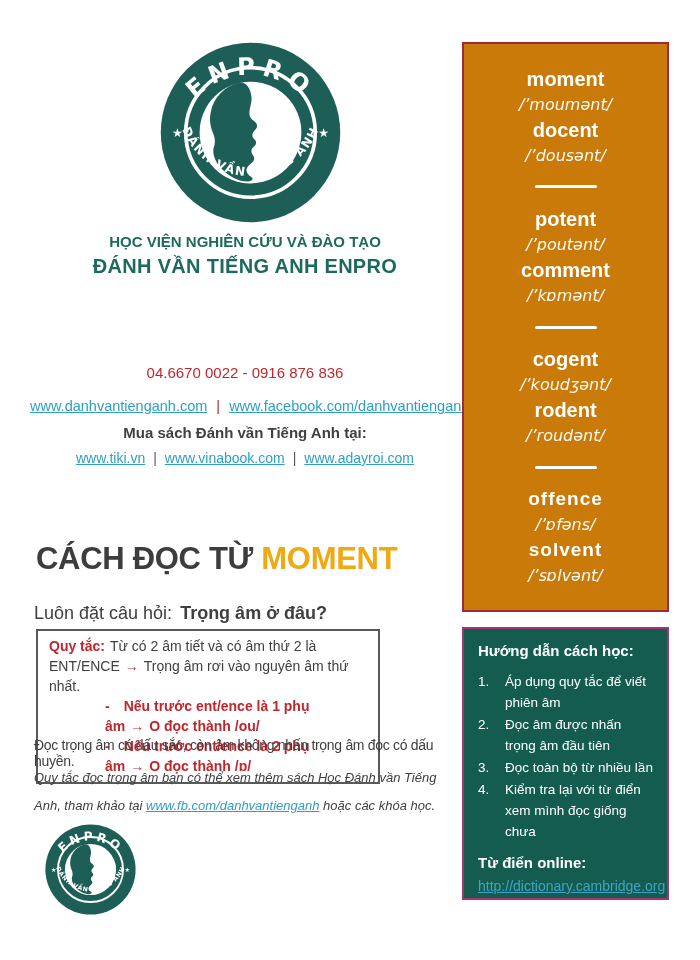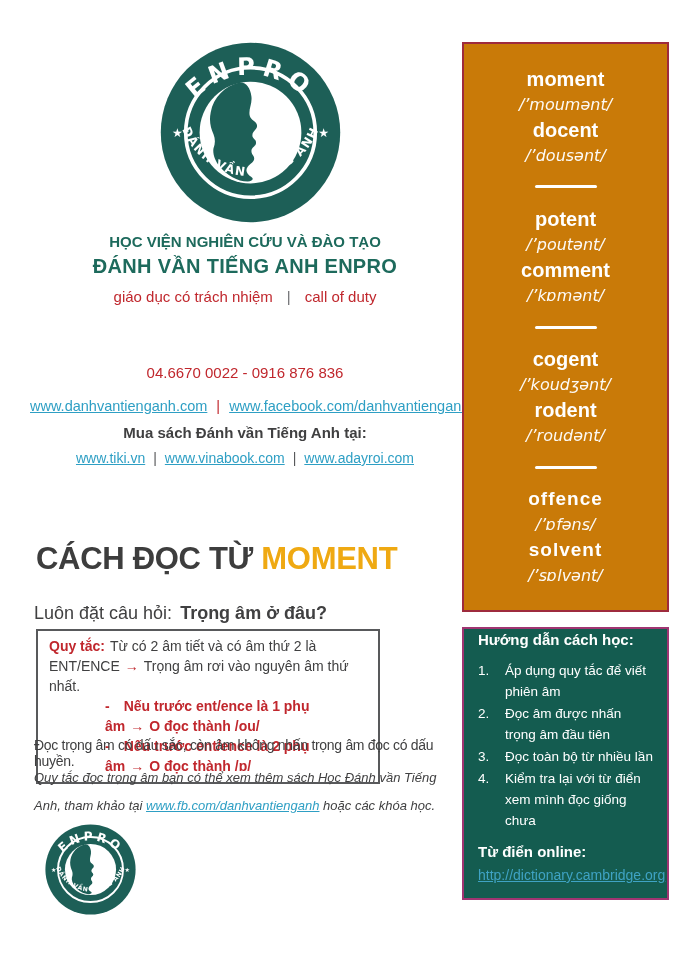--- a/index.html
+++ b/index.html
@@ -57,21 +57,21 @@
                 text-align:center; color:#fff; padding:4px 0; }
   .wp-word { font-size:20px; font-weight:bold; line-height:26px; }
   .wp-word.spaced { letter-spacing:1px; font-size:19px; }
   .wp-ipa { font-size:16px; font-style:italic; line-height:25px; color:rgba(255,255,255,.96);
             font-family:"DejaVu Sans",sans-serif; }
   .wp-divider { width:62px; height:3px; background:#fff; border-radius:2px; }
 
   
   .guide-panel { position:absolute; left:462px; top:627px; width:207px; height:273px;
                  background:var(--teal-panel,#145c50); border:2px solid var(--teal-panel-border,#a03572);
-                 color:#fff; padding:2px 14px 10px 14px; }
+                 color:#fff; padding:13px 14px 10px 14px; }
   .guide-title { font-size:15px; font-weight:bold; margin-bottom:12px; }
   .guide-step { display:flex; font-size:13.5px; line-height:21px; margin-bottom:1px; }
   .step-num { width:27px; flex:0 0 27px; }
   .step-text { flex:1; }
   .dict-label { font-size:15px; font-weight:bold; margin-top:12px; margin-bottom:6px; }
   .dict-link { font-size:14px; color:var(--guide-link,#3fa3c4); text-decoration:underline; cursor:pointer; }
   .hidden-defs { position:absolute; width:0; height:0; }
 </style>
 </head>
 <body>
@@ -103,23 +103,20 @@
 
     <div class="logo-big">
       <svg viewBox="0 0 200 200">
           <use href="#enpro-logo"></use>
         </svg>
     </div>
 
     <div class="abs org-line1">HỌC VIỆN NGHIÊN CỨU VÀ ĐÀO TẠO</div>
     <div class="abs org-line2">ĐÁNH VẦN TIẾNG ANH ENPRO</div>
 
-    <div class="abs motto">
-      <span>giáo dục có trách nhiệm</span><span class="sep">|</span><span>call of duty</span>
-    </div>
 
     <div class="abs phone">04.6670 0022  - 0916 876 836</div>
 
     <div class="abs weblinks">
       <a class="link">www.danhvantienganh.com</a><span class="sep-red">|</span><a class="link">www.facebook.com/danhvantienganh</a>
     </div>
 
     <div class="abs buy-label">Mua sách Đánh vần Tiếng Anh tại:</div>
 
     <div class="abs buylinks">

